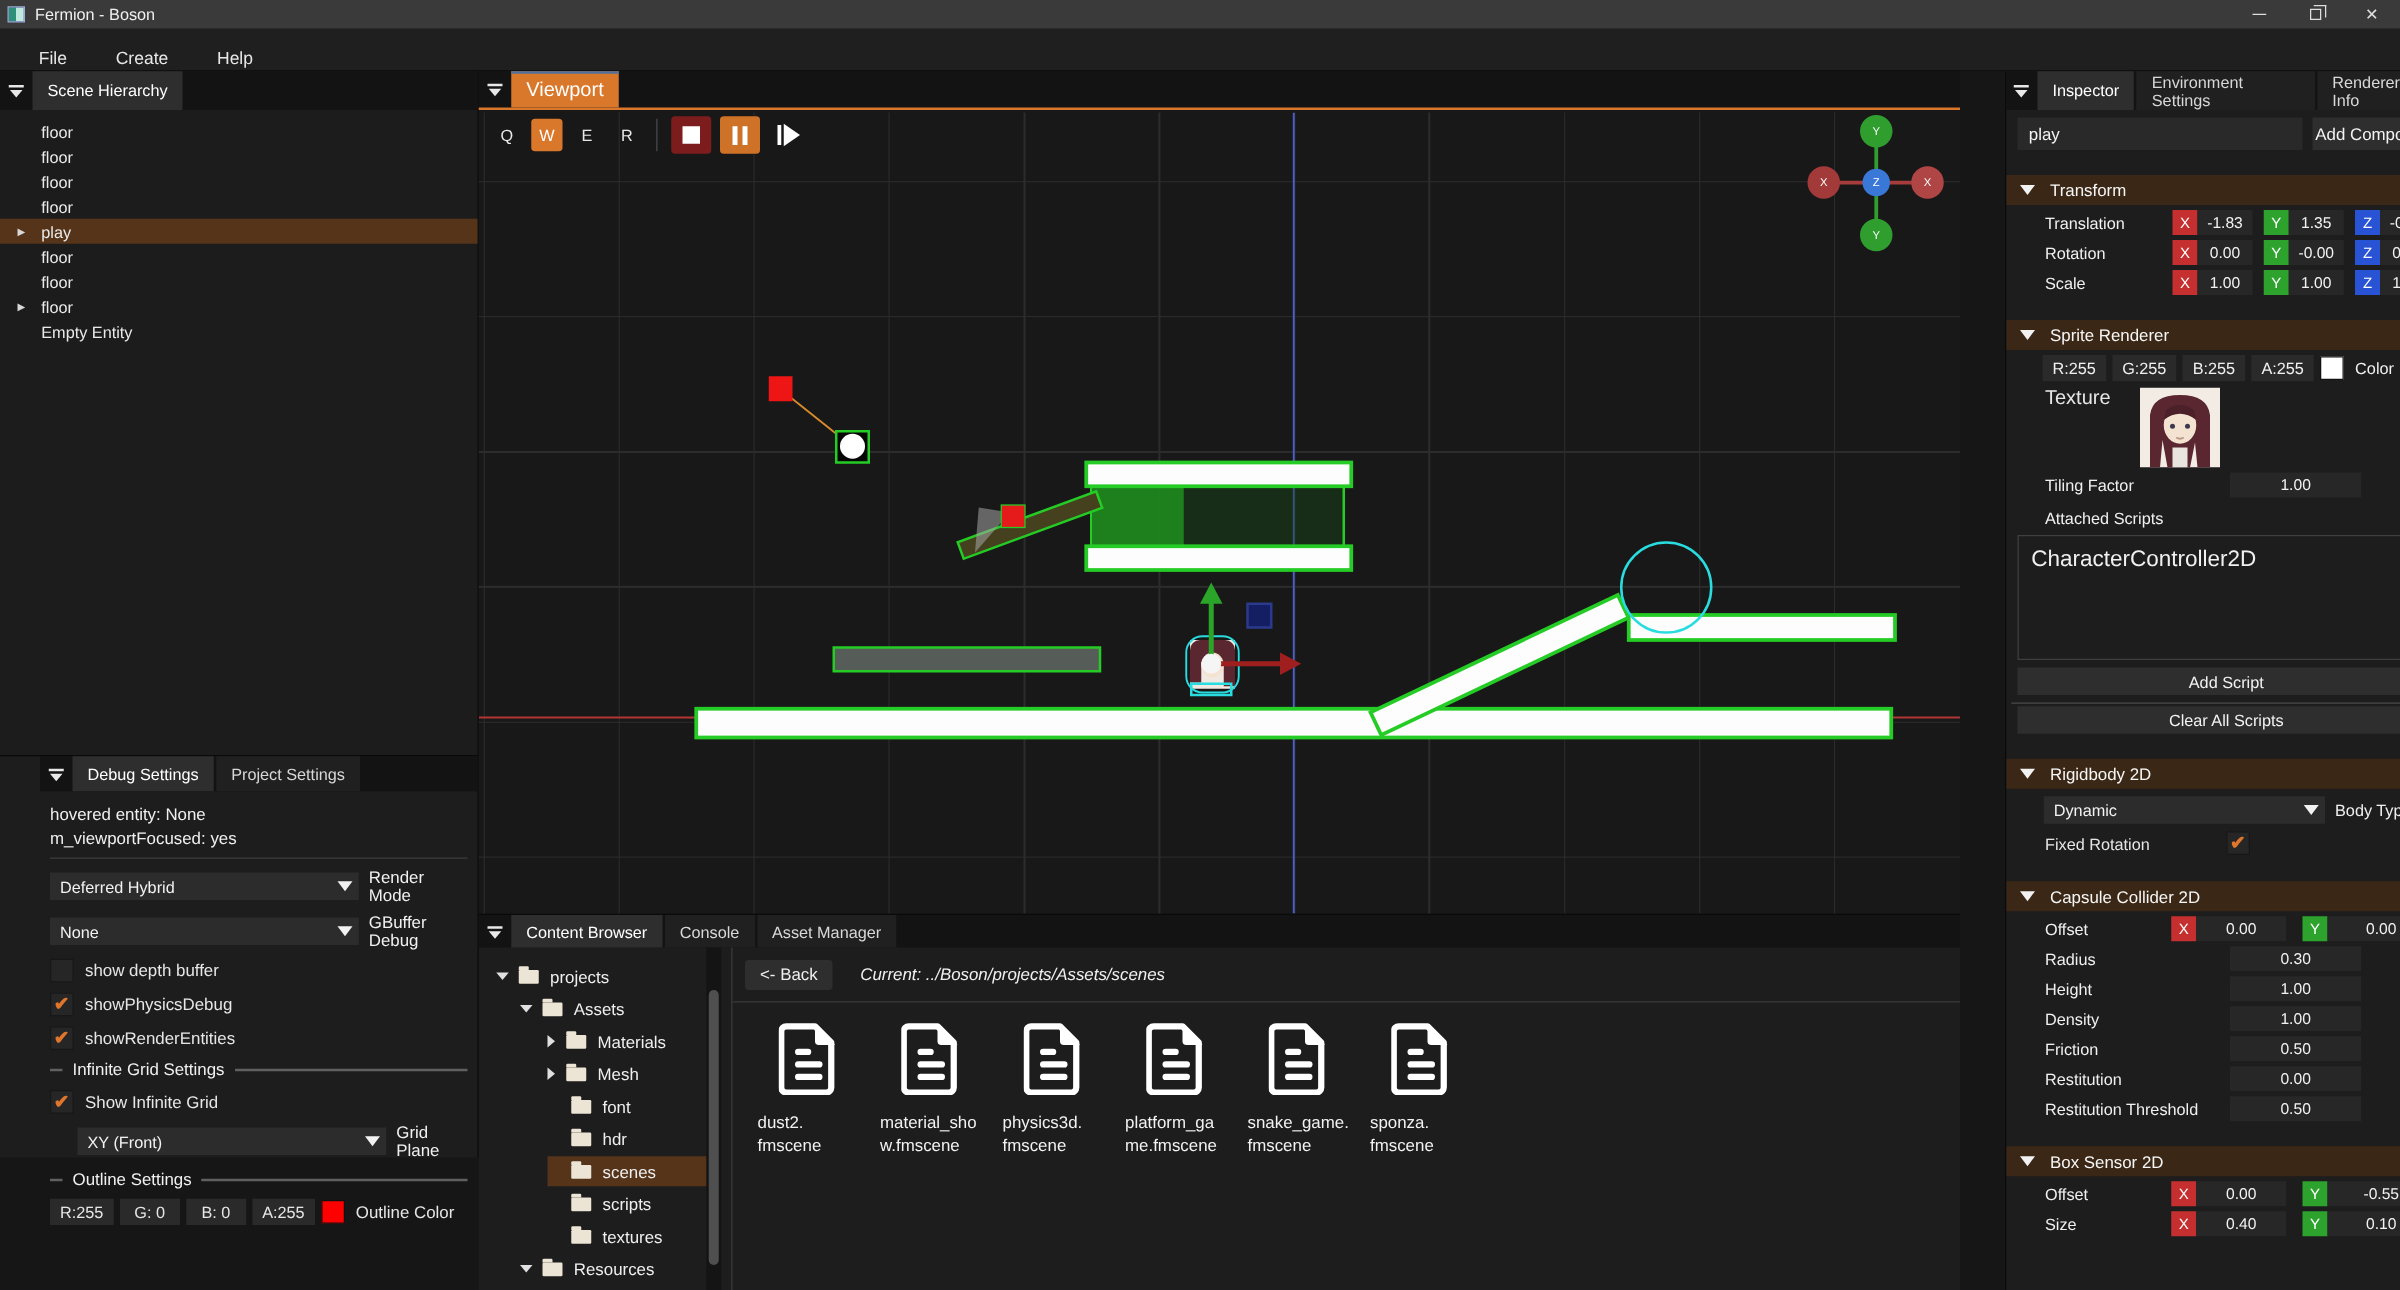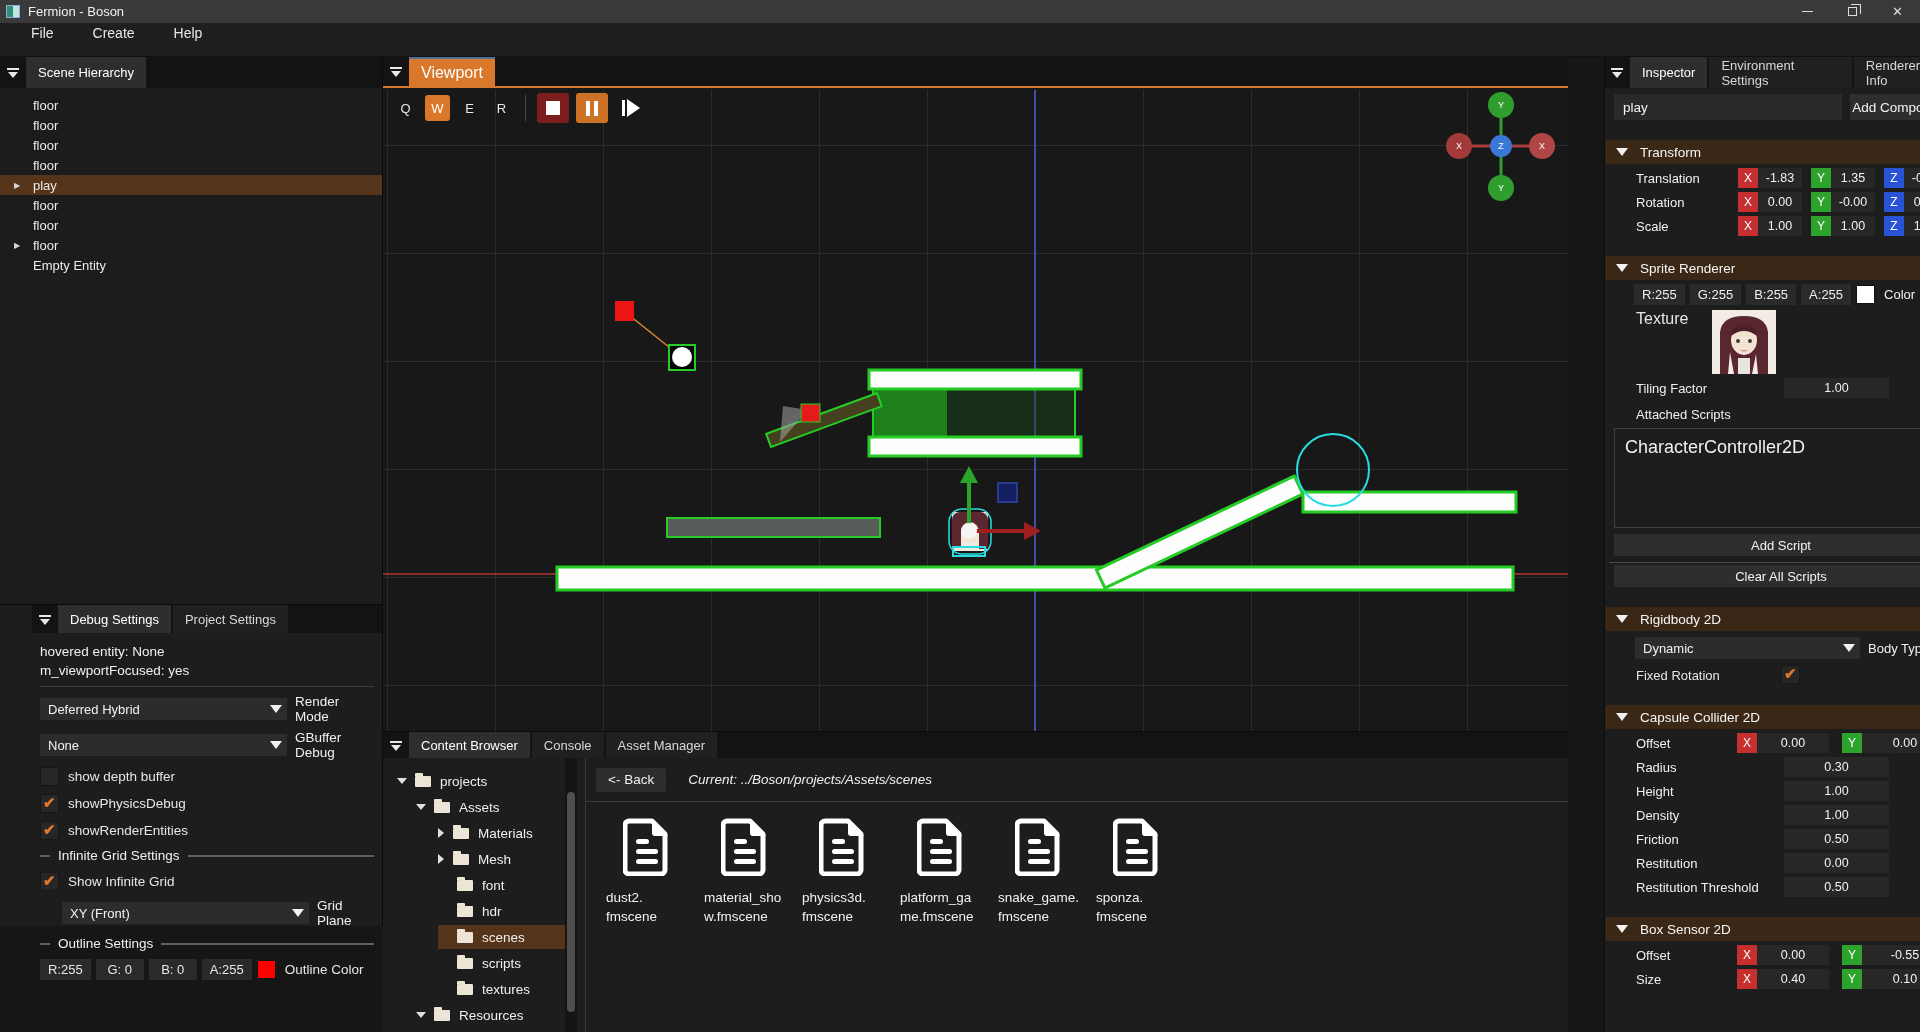--- a/index.html
+++ b/index.html
@@ -13,21 +13,21 @@
     background:linear-gradient(90deg,#2e8f7a 0 50%, #bfe8df 50% 100%); border:1px solid #9ad; }
   .win-controls { position:absolute; right:0; top:0; height:23px; display:flex; }
   .win-btn { width:45px; height:23px; display:flex; align-items:center; justify-content:center; color:#ddd; }
   .ico-min { width:11px; height:1px; background:#ddd; }
   .ico-max { width:9px; height:9px; border:1px solid #ddd; position:relative; background:#3a3a3a; }
   .ico-max::before { content:""; position:absolute; left:2px; top:-4px; width:9px; height:9px; border:1px solid #ddd; border-bottom:none; border-left:none; }
   .ico-close { font-size:13px; color:#ddd; }
 
   
   .menubar { position:absolute; left:0; top:23px; width:1920px; height:34px; background:#1f1f1f;
-    display:flex; align-items:flex-start; padding-left:25px; gap:27px; font-size:14px; color:#e8e8e8;
+    display:flex; align-items:flex-end; padding-left:25px; gap:27px; font-size:14px; color:#e8e8e8;
     border-bottom:1px solid #101010; }
   .menu-item { padding:2px 6px; }
 
   
   .tabbar { display:flex; align-items:stretch; background:#131313; height:31px; font-size:13px; }
   .collapse-btn { width:26px; display:flex; align-items:center; justify-content:center; }
   .collapse-glyph { width:12px; height:9px; position:relative; }
   .collapse-glyph::before { content:""; position:absolute; left:0; top:0; width:12px; height:2px; background:#e8e8e8; }
   .collapse-glyph::after { content:""; position:absolute; left:1px; top:4px; border-left:5px solid transparent; border-right:5px solid transparent; border-top:6px solid #e8e8e8; }
   .tab { display:flex; align-items:center; padding:0 12px; background:#202020; color:#d8d8d8; margin-right:2px; }

